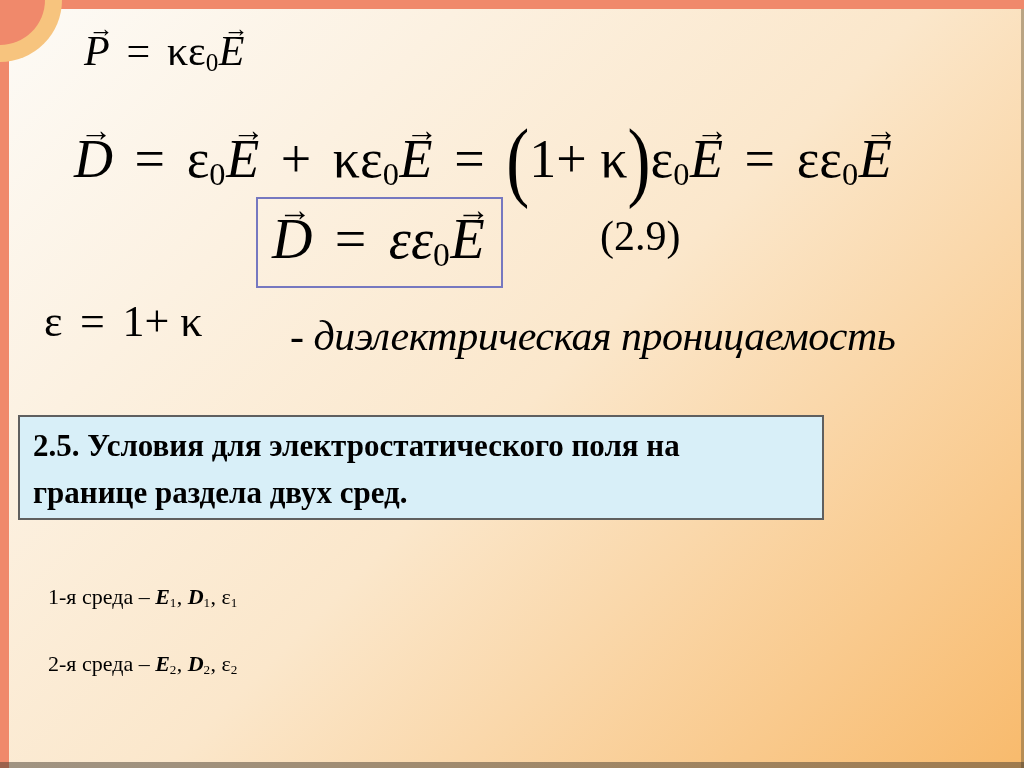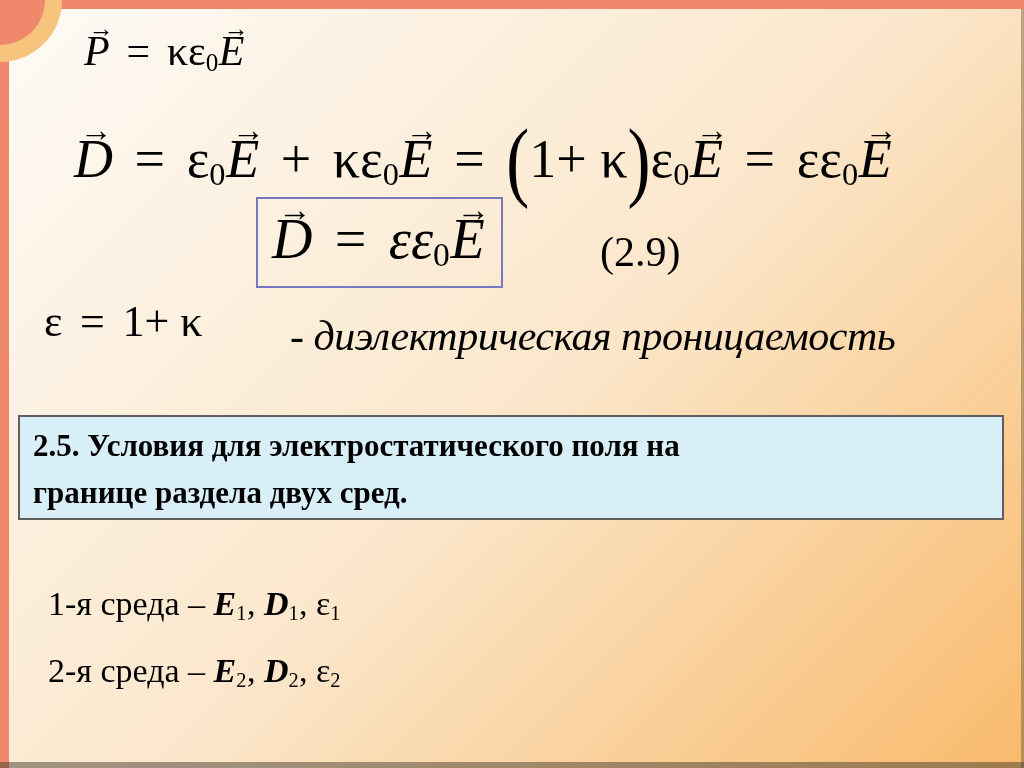--- a/index.html
+++ b/index.html
@@ -15,41 +15,41 @@
   .corner-disc{position:absolute;left:-45px;top:-45px;width:90px;height:90px;border-radius:50%;background:#F0896B;z-index:4;}
   .strip-bottom{position:absolute;left:0;right:0;bottom:0;height:6px;background:rgba(70,60,48,0.5);z-index:6;}
   .edge-right{position:absolute;top:9px;bottom:0;right:0;width:3px;background:rgba(95,80,50,0.42);z-index:5;}
 
   
   .eq{position:absolute;white-space:nowrap;line-height:1;z-index:5;}
   .eq1{left:84px;top:30px;font-size:42px;}
   .eq2{left:74px;top:126px;font-size:54px;}
   .eqbox{position:absolute;left:256px;top:197px;border:2px solid #7678C0;padding:12px 16px 14px 14px;
          font-size:56px;white-space:nowrap;line-height:1;z-index:5;}
-  .eqnum{position:absolute;left:600px;top:228px;font-size:42px;z-index:5;}
+  .eqnum{position:absolute;left:600px;top:212px;font-size:42px;z-index:5;}
   .eq4{left:44px;top:300px;font-size:44px;}
   .eqlabel{position:absolute;left:290px;top:312px;font-size:42px;font-weight:normal;font-style:italic;
            white-space:nowrap;z-index:5;letter-spacing:-0.5px;}
 
   .vec{position:relative;display:inline-block;font-style:italic;}
   .vec .arr{position:absolute;left:0.18em;top:-0.55em;font-size:0.6em;font-style:normal;letter-spacing:-0.05em;}
   .sb{font-size:0.6em;vertical-align:-0.25em;margin-right:0.02em;}
   .op{padding:0 0.15em;}
   .itl{font-style:italic;}
   .bi{font-weight:bold;font-style:italic;}
   .bp{display:inline-block;font-size:1.28em;transform:scaleY(1.28);transform-origin:50% 55%;
       line-height:1;vertical-align:-0.1em;font-weight:400;}
 
   
-  .titlebox{position:absolute;left:18px;top:415px;width:986px;height:105px;box-sizing:border-box;
+  .titlebox{position:absolute;left:18px;top:415px;width:806px;height:105px;box-sizing:border-box;
             background:#D8EFF8;border:2px solid #5F5F5F;padding:6px 0 4px 13px;
             font-size:31px;font-weight:bold;line-height:1.5;z-index:5;}
 
   
-  .media-line{position:absolute;font-size:34px;white-space:nowrap;line-height:1.2;z-index:5;font-family:Liberation Serif, serif;}
+  .media-line{position:absolute;font-size:22px;white-space:nowrap;line-height:1.2;z-index:5;font-family:Liberation Serif, serif;}
   .media1{left:48px;top:584px;}
   .media2{left:48px;top:651px;}
 </style>
 </head>
 <body>
 
 <div class="slide">
 
   <div class="strip-top"></div>
   <div class="strip-left"></div>

